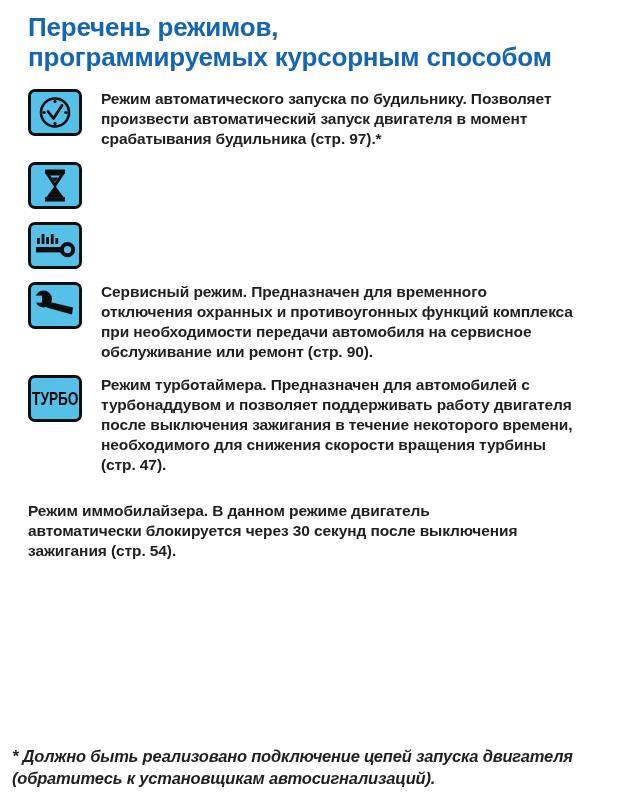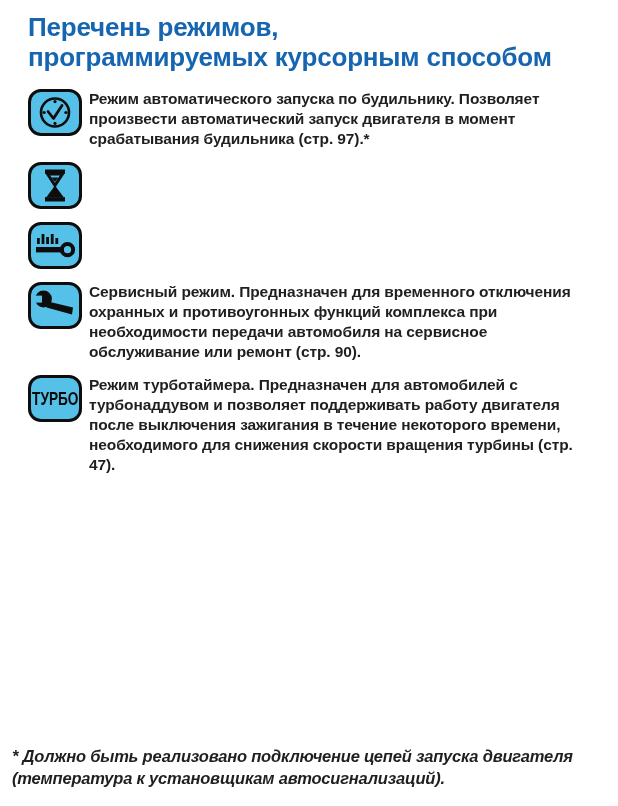--- a/index.html
+++ b/index.html
@@ -24,29 +24,29 @@
     line-height:30px;
     font-weight:700;
     white-space:pre-line;
     letter-spacing:-0.2px;
     margin-bottom:17px;
   }
   .modes{ display:block; }
   .mode{
     display:flex;
     align-items:flex-start;
-    gap:7px;
+    gap:19px;
     margin-bottom:13px;
   }
   .mode-icon{
     flex:0 0 54px;
     width:54px; height:47px;
     background:var(--cyan);
     border:3px solid #0d0d0d;
-    border-radius:13px;
+    border-radius:7px;
     display:flex;
     align-items:center;
     justify-content:center;
     overflow:hidden;
   }
   .mode-icon svg{ display:block; }
   .badge span{
     display:inline-block;
     font-weight:800;
     font-size:19px;
@@ -141,19 +141,20 @@
       <div class="mode-icon badge">
         <span>ТУРБО</span>
       </div>
       <p class="mode-text">Режим турботаймера. Предназначен для автомобилей с турбонаддувом и позволяет поддерживать работу двигателя после выключения зажигания в течение некоторого времени, необходимого для снижения скорости вращения турбины (стр. 47).</p>
     </div>
 
     <div class="mode">
     </div>
 
     <div class="mode">
+      <p class="mode-text">Режим иммобилайзера. В данном режиме двигатель автоматически блокируется через 30 секунд после выключения зажигания (стр. 54).</p>
     </div>
 
   </div>
 
-  <p class="footnote">* Должно быть реализовано подключение цепей запуска двигателя (температура к установщикам автосигнализаций).</p>
+  <p class="footnote">* Должно быть реализовано подключение цепей запуска двигателя (обратитесь к установщикам автосигнализаций).</p>
 
 </div>
 
 </body></html>

